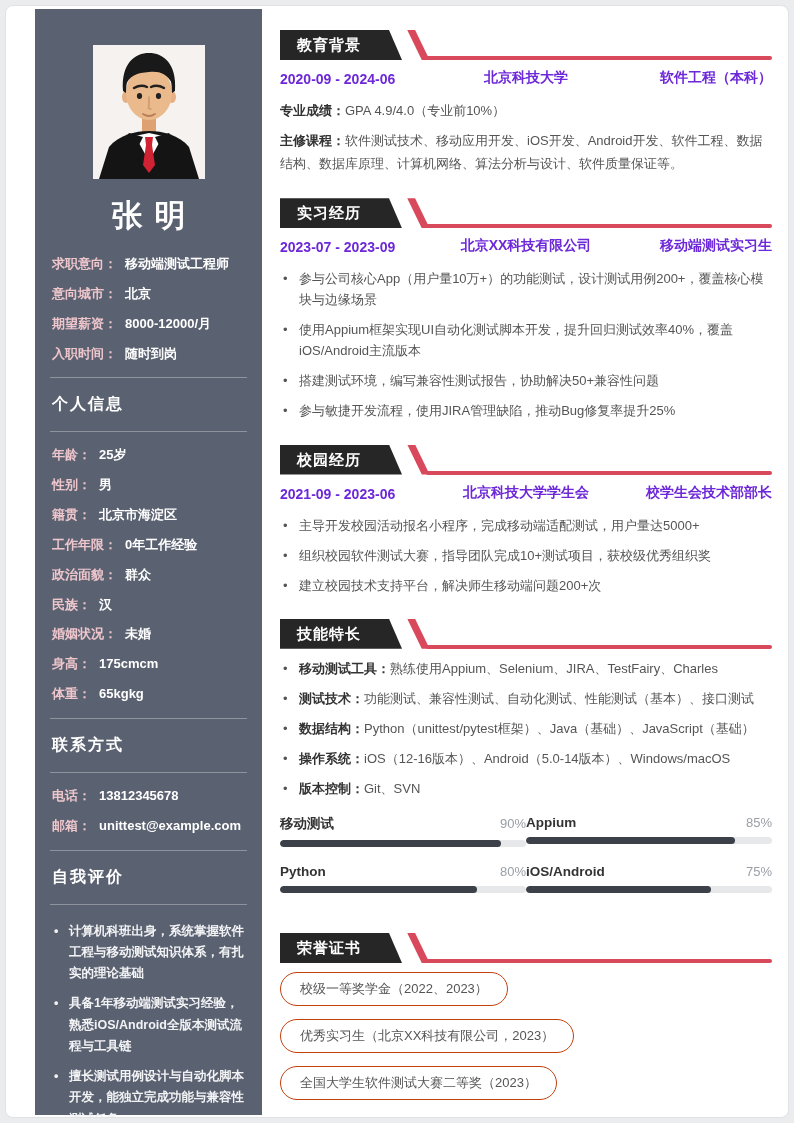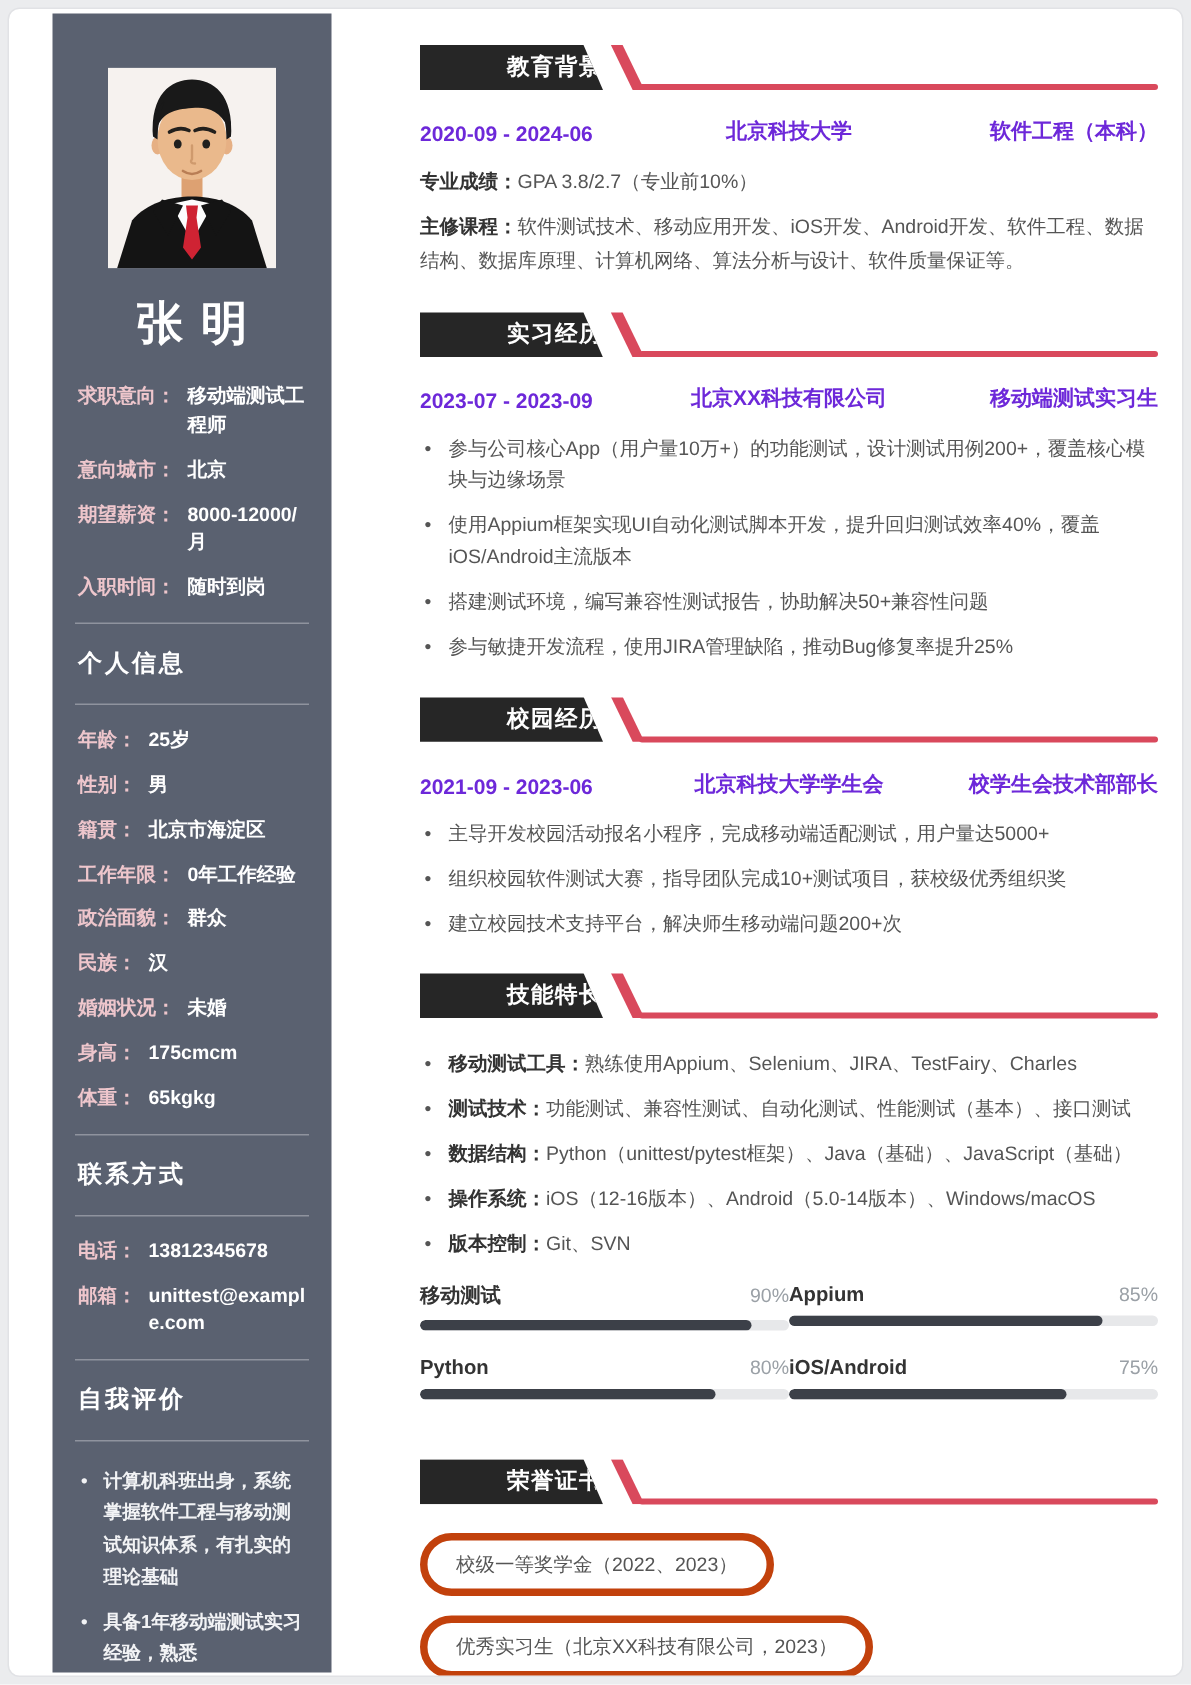--- a/index.html
+++ b/index.html
@@ -12,21 +12,21 @@
   }
   .page {
     position:absolute; inset:5px;
     background:#ffffff;
     border:1px solid #e1e2e5;
     border-radius:8px;
     overflow:hidden;
   }
   
   .sidebar {
-    position:absolute; left:29px; top:3px; bottom:2px; width:186px;
+    position:absolute; left:29px; top:3px; bottom:2px; width:227px;
     background:#5a6170;
     padding:36px 13px 8px 13px;
     color:#fff;
   }
   .photo-wrap { width:112px; height:134px; margin:0 auto; overflow:hidden; }
   .photo-wrap svg { display:block; }
   .side-name {
     text-align:center; color:#fff; font-size:31px; font-weight:bold;
     letter-spacing:12px; padding-left:12px; margin:16px 0 18px 0;
   }
@@ -34,21 +34,21 @@
   .kv-label { font-weight:bold; color:#eec6cc; white-space:nowrap; margin-right:8px; }
   .kv-value { font-weight:bold; color:#ffffff; flex:1; word-break:break-all; }
   .side-divider { border:none; border-top:1px solid rgba(255,255,255,0.32); margin:14px 2px; }
   .side-h2 { font-size:16px; font-weight:bold; color:#fff; letter-spacing:2px; padding:2px 4px; }
   .side-bullets { padding:2px 4px 0 4px; }
   .side-bullet { position:relative; padding-left:17px; font-size:12.5px; line-height:1.7; color:#f2f3f5; font-weight:bold; margin-bottom:9px; }
   .side-bullet::before { content:"•"; position:absolute; left:2px; top:0; color:#f2f3f5; }
   
   .main { position:absolute; left:274px; right:16px; top:24px; }
   .section { margin-bottom:23px; }
-  .sec-head { position:relative; height:30px; margin-bottom:19px;text-align:right; }
+  .sec-head { position:relative; height:30px; margin-bottom:9px; }
   .ribbon {
     position:absolute; left:0; top:0; width:122px; height:30px;
     background:#262626; color:#fff; font-size:15px; font-weight:bold;
     line-height:30px; padding-left:17px; letter-spacing:1px;
     clip-path:polygon(0 0, calc(100% - 13px) 0, 100% 100%, 0 100%);
   }
   .slash {
     position:absolute; left:125px; top:0; width:28px; height:30px;
     background:#d9495c;
     clip-path:polygon(8% 0, 36% 0, 88% 100%, 60% 100%);
@@ -66,21 +66,21 @@
   
   .bars { display:grid; grid-template-columns:1fr 1fr; margin-top:16px; }
   .bar-top { display:flex; justify-content:space-between; align-items:baseline; margin-bottom:7px; }
   .bar-label { font-size:13.5px; font-weight:bold; color:#333; }
   .bar-pct { font-size:13px; color:#9aa0a6; }
   .bar-track { height:7px; background:#e7e8ea; border-radius:4px; margin-bottom:17px; overflow:hidden; }
   .bar-fill { height:100%; background:#3c4048; border-radius:4px; }
   
   .pills { margin-bottom:4px; }
   .pill {
-    display:inline-block; border:5px solid #c2410c; border-radius:999px;
+    display:inline-block; border:1px solid #c2410c; border-radius:999px;
     padding:7px 19px; font-size:13px; color:#555; margin:0 12px 13px 0;
     background:#fff;
   }
 </style>
 </head>
 <body>
 
 <div class="page">
 
   <aside class="sidebar">
@@ -208,21 +208,21 @@
         <div class="ribbon">教育背景</div>
         <div class="slash"></div>
         <div class="rule"></div>
       </div>
       <div class="meta">
         <span class="meta-period">2020-09 - 2024-06</span>
         <span class="meta-org">北京科技大学</span>
         <span class="meta-role">软件工程（本科）</span>
       </div>
       <p class="detail">
-        <strong>专业成绩：</strong><span>GPA 3.8/2.7（专业前10%）</span>
+        <strong>专业成绩：</strong><span>GPA 4.9/4.0（专业前10%）</span>
       </p>
       <p class="detail">
         <strong>主修课程：</strong><span>软件测试技术、移动应用开发、iOS开发、Android开发、软件工程、数据结构、数据库原理、计算机网络、算法分析与设计、软件质量保证等。</span>
       </p>
     </section>
 
     <section class="section">
       <div class="sec-head">
         <div class="ribbon">实习经历</div>
         <div class="slash"></div>

